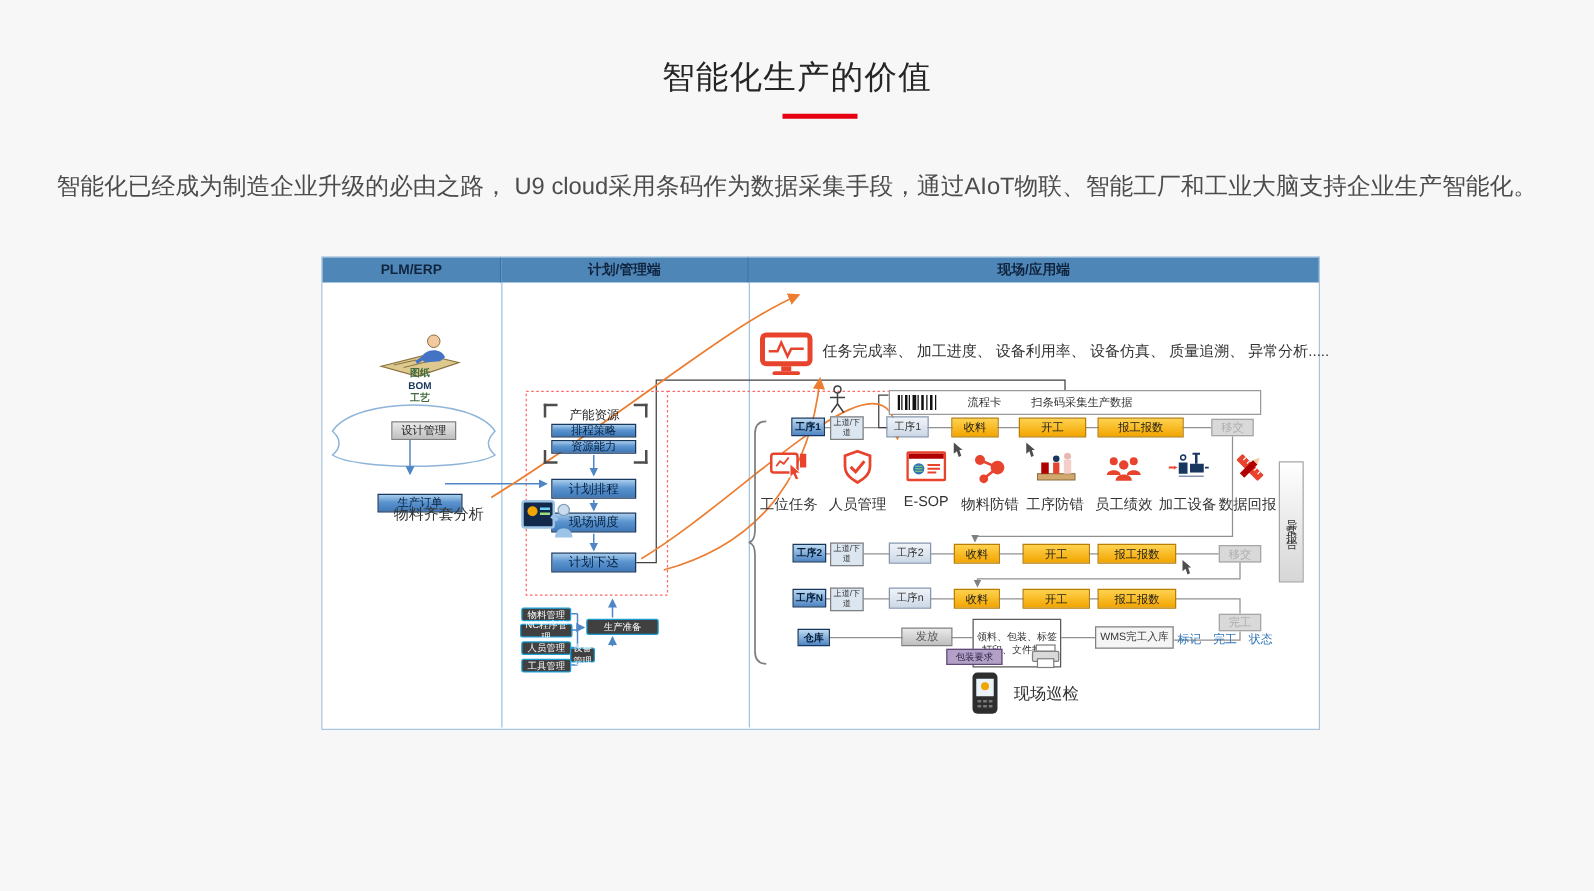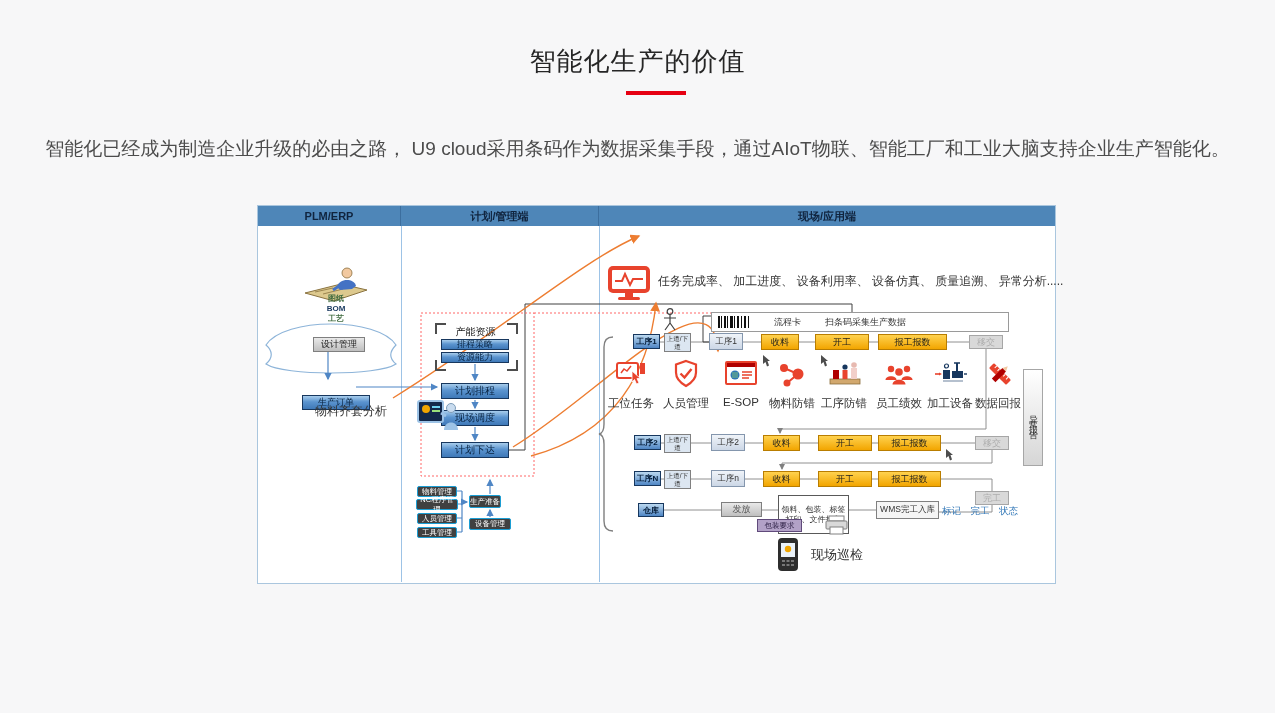--- a/index.html
+++ b/index.html
@@ -154,22 +154,22 @@
         <circle cx="35" cy="12" r="4.5" fill="#c9dcef" stroke="#7f9db9"></circle>
         <path d="M28,34 c0,-10 14,-10 14,0 z" fill="#9dc3e6"></path>
         <path d="M30,20 l-5,-3" stroke="#9dc3e6" stroke-width="3"></path>
       </svg>
     </div>
 
     <div class="abs box cyan" style="left:159px;top:280px;width:40px;height:11px;">物料管理</div>
     <div class="abs box cyan" style="left:158px;top:293px;width:42px;height:11px;">NC程序管理</div>
     <div class="abs box cyan" style="left:159px;top:307px;width:40px;height:11px;">人员管理</div>
     <div class="abs box cyan" style="left:159px;top:321px;width:40px;height:11px;">工具管理</div>
-    <div class="abs box cyan" style="left:211px;top:289px;width:32px;height:13px;">生产准备</div>
-    <div class="abs box cyan" style="left:211px;top:312px;width:42px;height:12px;">设备管理</div>
+    <div class="abs box cyan" style="left:211px;top:289px;width:58px;height:13px;">生产准备</div>
+    <div class="abs box cyan" style="left:198px;top:312px;width:20px;height:12px;">设备管理</div>
 
     <div class="abs" style="left:349px;top:59px;">
       <svg width="44" height="37" viewBox="0 0 44 37">
         <rect x="1" y="1" width="42" height="27" rx="5" fill="#e8432d"></rect>
         <rect x="5" y="5" width="34" height="19" rx="1" fill="#fff"></rect>
         <path d="M8,16 h7 l3,-7 5,11 3,-6 h10" stroke="#e8432d" stroke-width="2" fill="none"></path>
         <rect x="18" y="28" width="8" height="4" fill="#e8432d"></rect>
         <rect x="11" y="32" width="22" height="3" rx="1.5" fill="#e8432d"></rect>
       </svg>
     </div>

